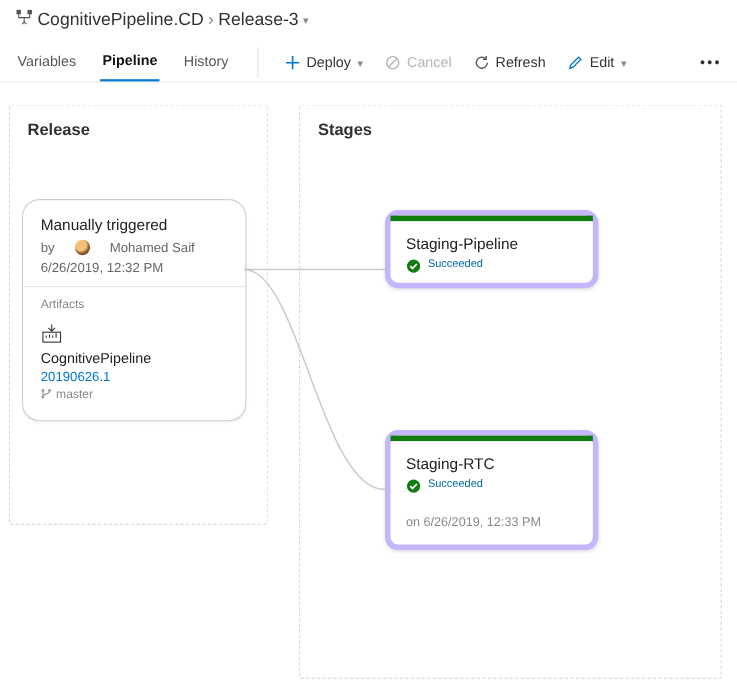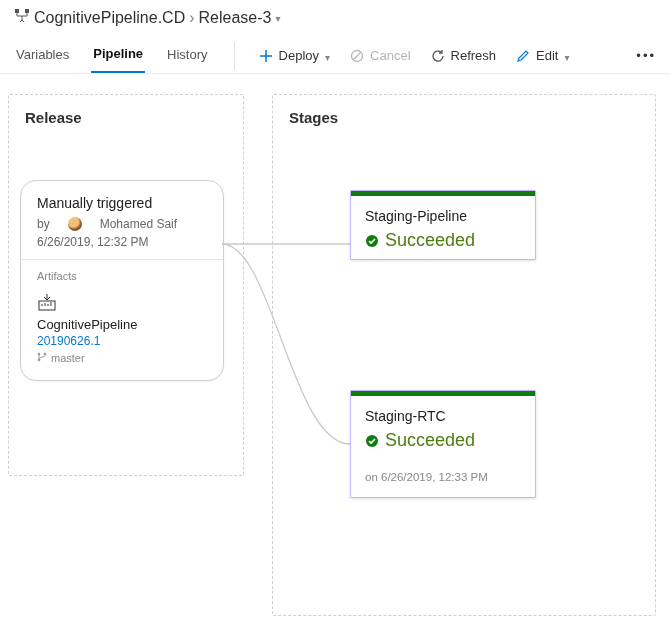--- a/index.html
+++ b/index.html
@@ -27,25 +27,25 @@
   .rc-top .title{font-size:14px;color:#222;margin-bottom:6px}
   .rc-top .by{font-size:12px;color:#666;display:flex;align-items:center;gap:18px}
   .rc-top .time{font-size:12px;color:#666;margin-top:4px}
   .rc-art{padding:10px 16px 16px 16px}
   .rc-art .lbl{font-size:11px;color:#888;margin-bottom:10px}
   .rc-art .name{font-size:13px;color:#222;margin-top:2px}
   .rc-art .ver{font-size:12px;color:#0078d4;margin-top:2px;cursor:pointer}
   .rc-art .branch{font-size:11px;color:#888;margin-top:4px;display:flex;gap:4px}
   .avatar{width:14px;height:14px;border-radius:50%;background:radial-gradient(circle at 40% 35%,#f3c07a 0 40%,#8b5a2b 60%);display:inline-block}
 
-  .stage{position:absolute;width:184px;border:1px solid #c4b5fd;background:#fff;box-shadow:0 1px 3px rgba(0,0,0,.12);border-radius:1px}
+  .stage{position:absolute;width:184px;border:5px solid #c4b5fd;background:#fff;box-shadow:0 1px 3px rgba(0,0,0,.12);border-radius:12px}
   .stage .bar-top{height:5px;background:#107c10}
   .stage .inner{padding:12px 14px 8px 14px}
   .stage .name{font-size:14px;color:#222;margin-bottom:6px}
-  .stage .status{display:flex;align-items:center;gap:6px;color:#4d7c0f;font-size:18px}
+  .stage .status{display:flex;align-items:flex-start;gap:6px;color:#0369a1;font-size:10px}
   .stage .foot{padding:12px 14px 14px 14px;font-size:11.5px;color:#888}
   #stage1{left:350px;top:116px}
   #stage2{left:350px;top:316px}
 
   svg.pipe{position:absolute;left:222px;top:145px;width:128px;height:240px;pointer-events:none}
 </style>
 </head>
 <body>
 
 <div class="top">

